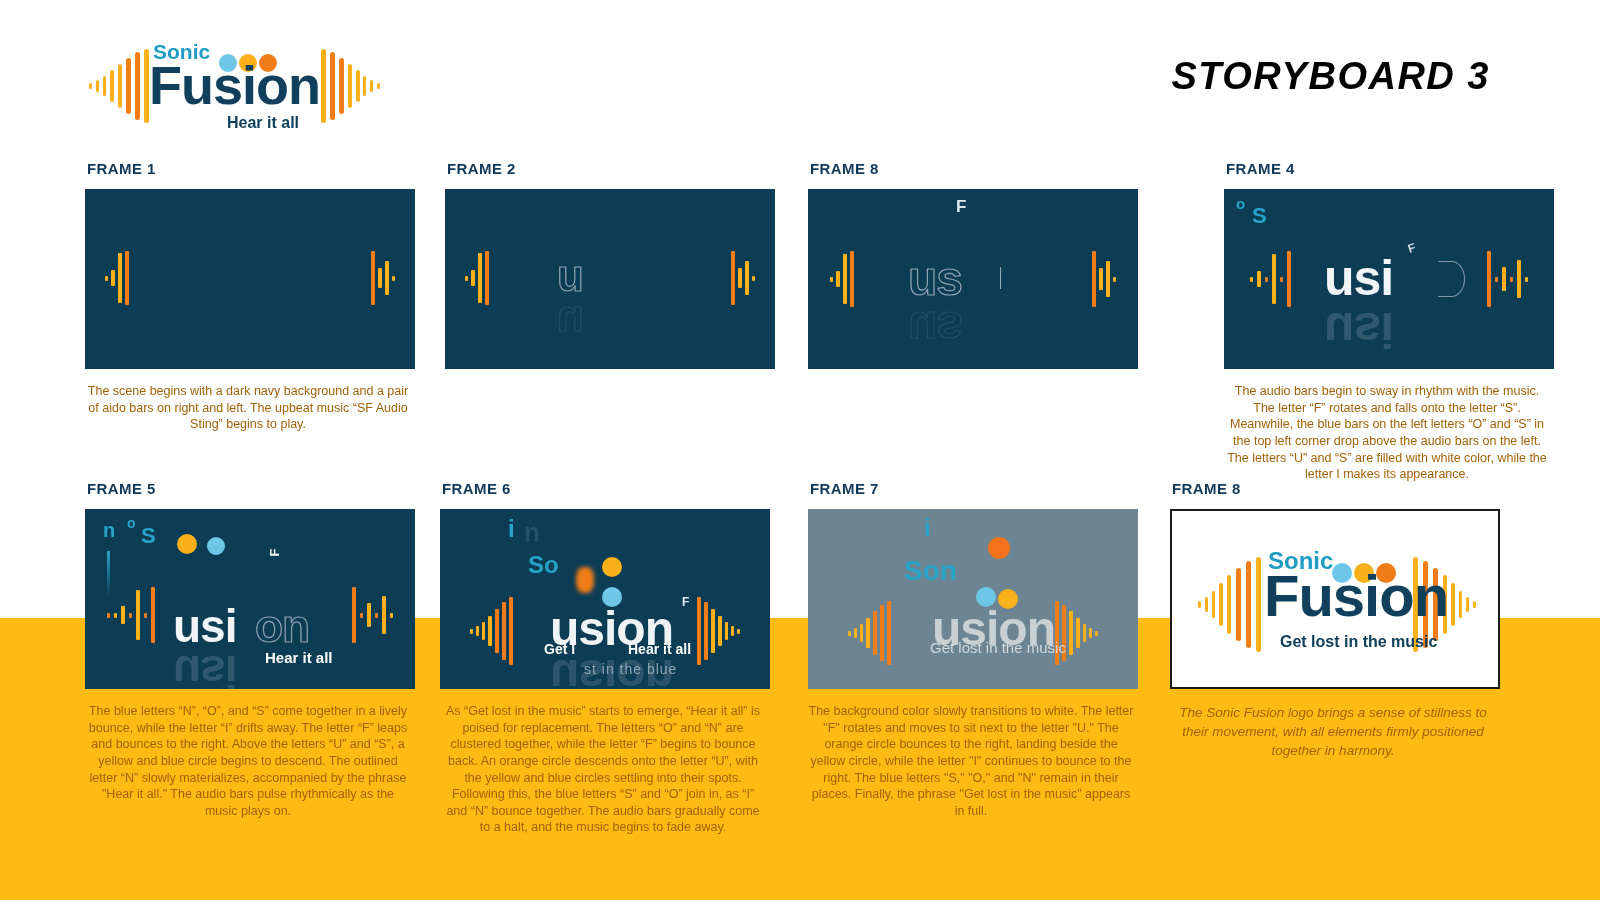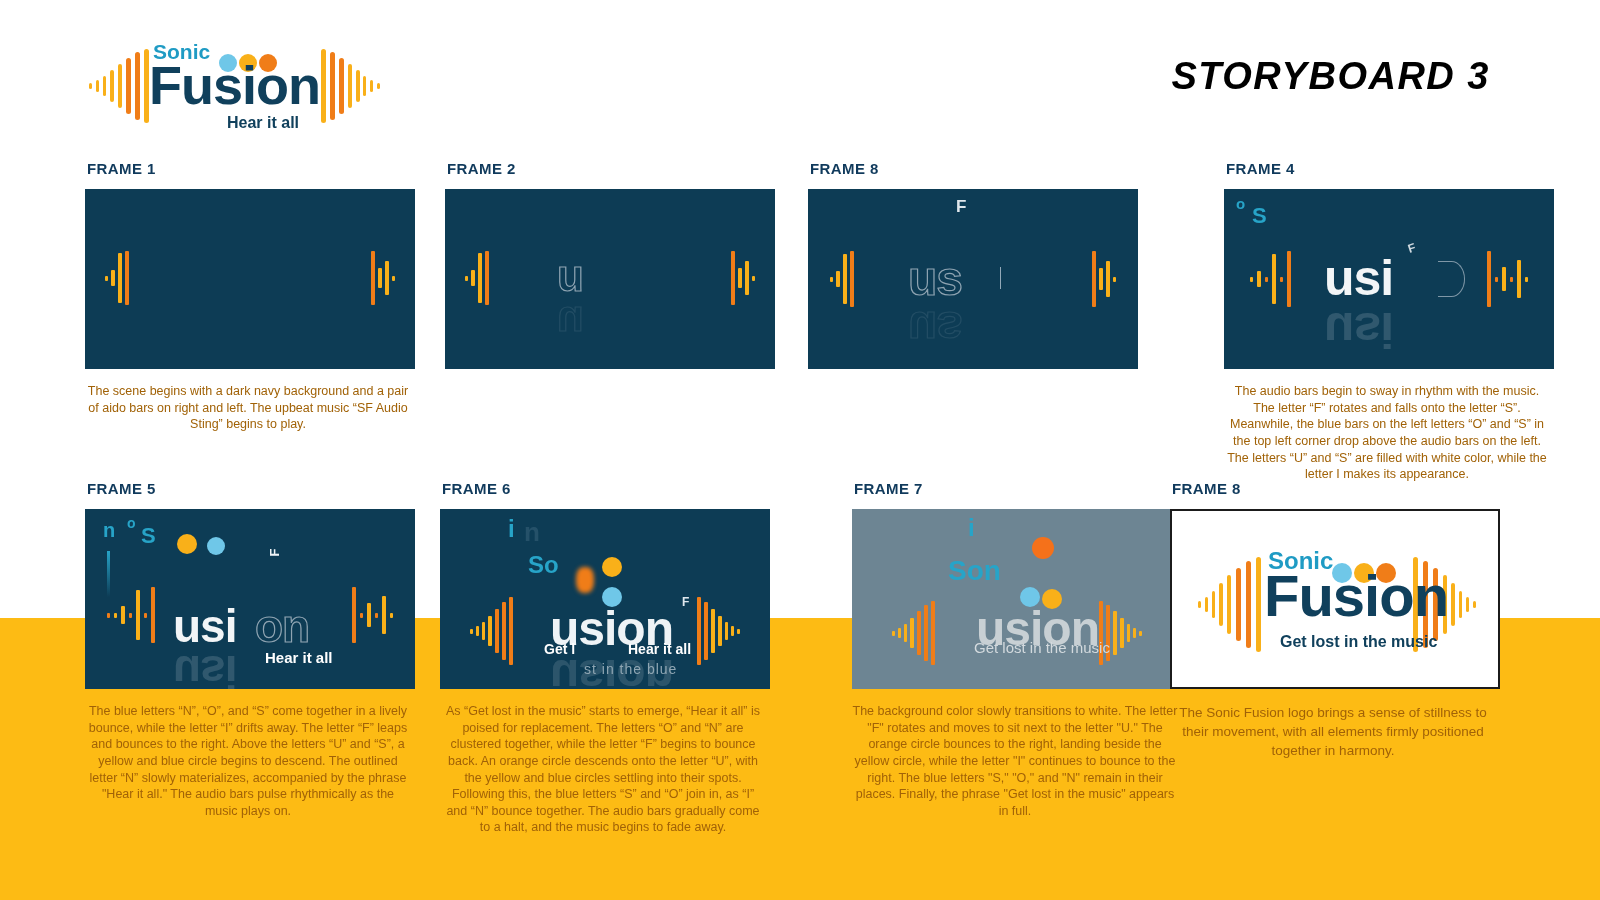--- a/index.html
+++ b/index.html
@@ -278,21 +278,21 @@
     </div>
     <div class="stage-word" style="left:110px;top:92px;font-size:48px;color:#eef3f6;">usion</div>
     <div class="stage-word reflect" style="left:110px;top:140px;font-size:48px;color:#cdd9e0;opacity:.16;">usion</div>
     <div style="position:absolute;left:104px;top:132px;font-size:14px;font-weight:bold;color:#fff;">Get l</div>
     <div style="position:absolute;left:188px;top:132px;font-size:14px;font-weight:bold;color:#fff;">Hear it all</div>
     <div style="position:absolute;left:144px;top:152px;font-size:14px;color:#8fa6b3;letter-spacing:1px;">st in the blue</div>
   </div>
   <div class="frame-caption">As “Get lost in the music” starts to emerge, “Hear it all” is poised for replacement. The letters “O” and “N” are clustered together, while the letter “F” begins to bounce back. An orange circle descends onto the letter “U”, with the yellow and blue circles settling into their spots. Following this, the blue letters “S” and “O” join in, as “I” and “N” bounce together. The audio bars gradually come to a halt, and the music begins to fade away.</div>
 </div>
 
-<div class="frame-col row-bottom" id="col-3b" style="left:808px;margin-left:44px;">
+<div class="frame-col row-bottom" id="col-3b" style="left:808px;">
   <div class="frame-label">FRAME 7</div>
   <div class="frame-stage light">
     <div class="blue-letter" style="position:absolute;left:116px;top:5px;font-size:24px;">i</div>
     <div class="blue-letter" style="position:absolute;left:96px;top:46px;font-size:28px;">Son</div>
     <div class="dot" style="left:180px;top:28px;width:22px;height:22px;background:#F5711A;"></div>
     <div class="dot" style="left:168px;top:78px;width:20px;height:20px;background:#6FC7E8;"></div>
     <div class="dot" style="left:190px;top:80px;width:20px;height:20px;background:#F9B019;"></div>
     <div class="bars" style="left:40px;top:92px;gap:3px;">
       <i style="width:3px;height:5px;background:#F9B019;"></i>
       <i style="width:3px;height:10px;background:#F9B019;"></i>
@@ -352,14 +352,14 @@
         </g>
         <circle cx="150" cy="32" r="10" fill="#6FC7E8"></circle>
         <circle cx="172" cy="32" r="10" fill="#F9B019"></circle>
         <circle cx="194" cy="32" r="10" fill="#F07D18"></circle>
       </svg>
       <div class="logo-sonic" style="position:absolute;left:76px;top:6px;font-size:24px;">Sonic</div>
       <div class="logo-fusion" style="position:absolute;left:72px;top:26px;font-size:58px;line-height:58px;">Fusion</div>
       <div class="logo-tag" style="position:absolute;left:88px;top:92px;font-size:16px;">Get lost in the music</div>
     </div>
   </div>
-  <div class="frame-caption" style="font-size:13.5px;line-height:1.42;">The Sonic Fusion logo brings a sense of stillness to their movement, with all elements firmly positioned together in harmony.</div>
+  <div class="frame-caption" style="font-size:13.5px;line-height:1.42;font-style:italic;">The Sonic Fusion logo brings a sense of stillness to their movement, with all elements firmly positioned together in harmony.</div>
 </div>
 
 </body></html>

